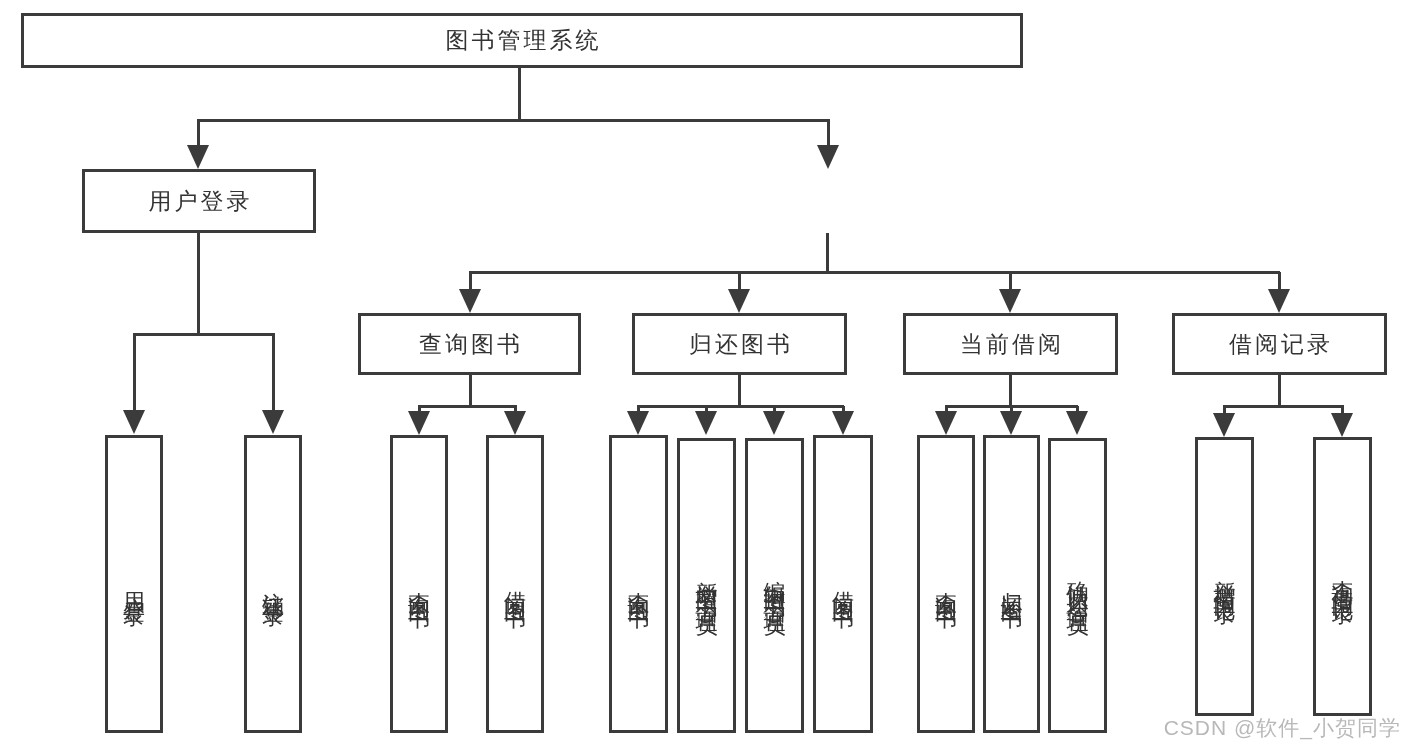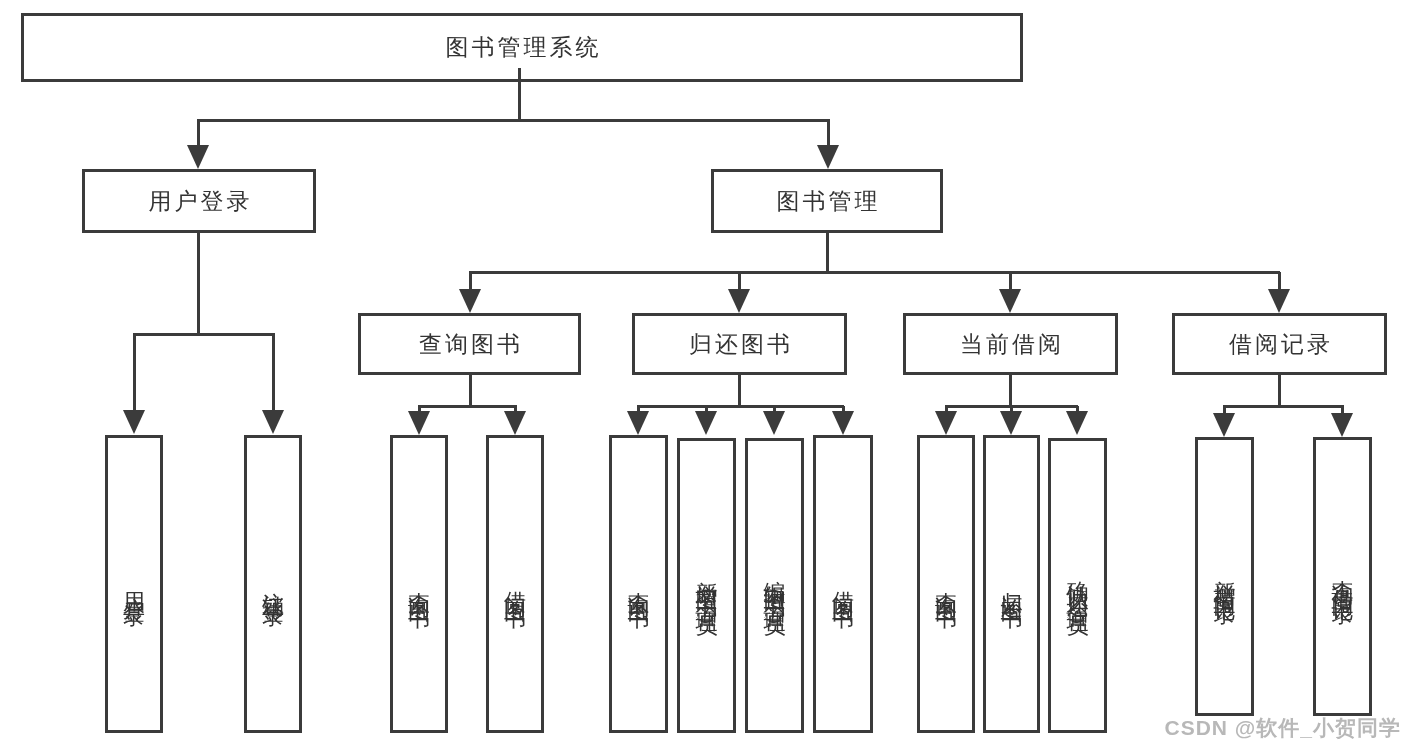--- a/index.html
+++ b/index.html
@@ -18,49 +18,46 @@
     font-size:22px;letter-spacing:5px;line-height:1;
   }
   .vline{position:absolute;width:3px;background:#3b3b3b;}
   .hline{position:absolute;height:3px;background:#3b3b3b;}
   .arrow{position:absolute;width:22px;}
   .arrow .stem{position:absolute;left:9.5px;top:0;width:3px;height:calc(100% - 22px);background:#3b3b3b;}
   .arrow .head{position:absolute;left:0;bottom:0;width:0;height:0;
     border-left:11px solid transparent;border-right:11px solid transparent;border-top:24px solid #3b3b3b;}
   .watermark{
     position:absolute;top:714px;right:4px;color:#b8b8b8;font-size:21px;
-    letter-spacing:1px;white-space:nowrap;font-weight:bold;
+    letter-spacing:1px;white-space:nowrap;
   }
 </style>
 </head>
 <body>
 
 <div class="canvas">
 
-  <div class="node hnode" style="left:21px;top:13px;width:1002px;height:69px">
+  <div class="node hnode" style="left:21px;top:13px;width:1002px;height:55px">
     <span>图书管理系统</span>
   </div>
 
   <div class="vline" style="left:518px;top:68px;height:53px"></div>
   <div class="hline" style="left:197px;top:119px;width:633px"></div>
   <div class="arrow" style="left:187px;top:119px;height:50px">
       <div class="stem"></div>
       <div class="head"></div>
     </div>
   <div class="arrow" style="left:817px;top:119px;height:50px">
       <div class="stem"></div>
       <div class="head"></div>
     </div>
 
   <div class="node hnode" style="left:82px;top:169px;width:234px;height:64px">
     <span>用户登录</span>
   </div>
-  <div class="node hnode" style="left:711px;top:169px;width:232px;height:64px">
-    <span>图书管理</span>
-  </div>
 
   <div class="vline" style="left:197px;top:233px;height:102px"></div>
   <div class="hline" style="left:133px;top:333px;width:142px"></div>
   <div class="arrow" style="left:123px;top:333px;height:101px">
       <div class="stem"></div>
       <div class="head"></div>
     </div>
   <div class="arrow" style="left:262px;top:333px;height:101px">
       <div class="stem"></div>
       <div class="head"></div>

